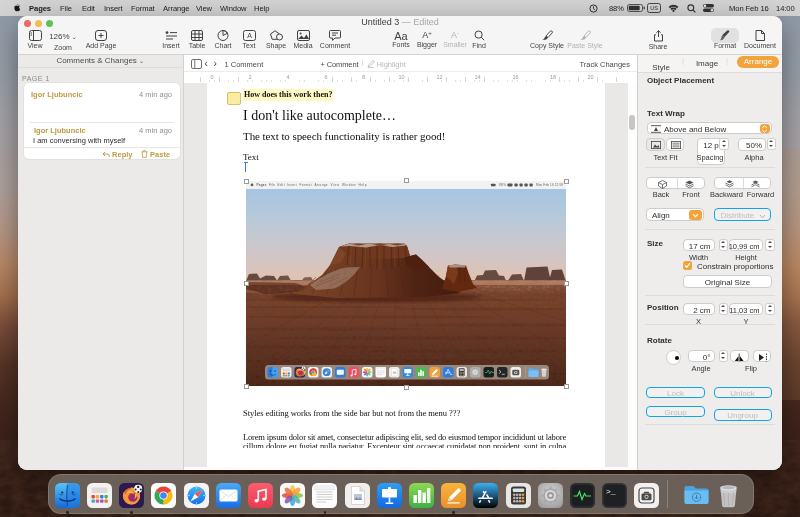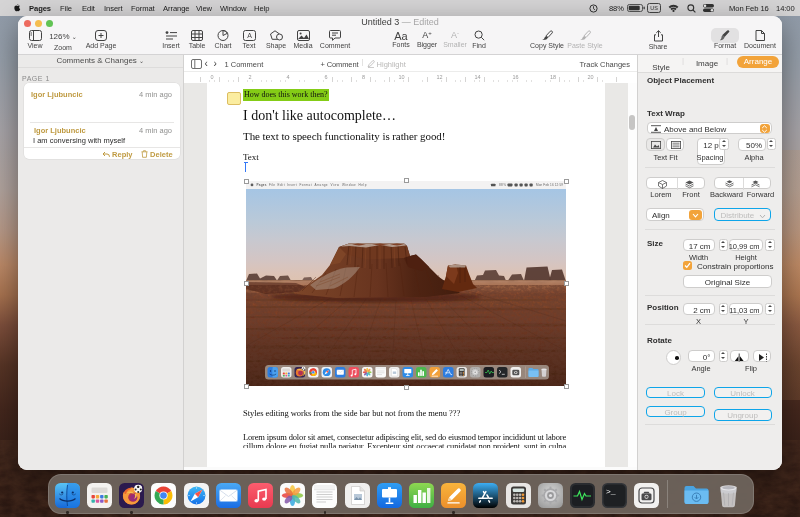--- a/index.html
+++ b/index.html
@@ -281,21 +281,21 @@
       <div style="position:absolute;left:6px;top:39px;width:144px;border-top:1px solid #e7e6e5"></div>
       <div style="position:absolute;left:10px;top:43px" class="gold"><b>Igor Ljubuncic</b></div>
       <div style="position:absolute;right:8px;top:43px" class="meta">4 min ago</div>
       <div style="position:absolute;left:9px;top:53px">I am conversing with myself</div>
       <div style="position:absolute;left:0px;top:64px;width:156px;border-top:1px solid #e7e6e5"></div>
       <div style="position:absolute;left:78px;top:67px" class="gold"><svg width="8" height="7" viewBox="0 0 8 7" style="vertical-align:-1px">
             <path d="M3 1 L1 3 L3 5 M1 3 H5 a2.4 2.4 0 0 1 2.4 2.4 V6" fill="none" stroke="#bf9a41" stroke-width="1"></path>
           </svg> <b>Reply</b></div>
       <div style="position:absolute;left:117px;top:67px" class="gold"><svg width="7" height="8" viewBox="0 0 7 8" style="vertical-align:-1px">
             <path d="M.5 1.8 H6.5 M2.5 1.6 V.7 H4.5 V1.6 M1.2 1.8 L1.6 7.3 H5.4 L5.8 1.8" fill="none" stroke="#bf9a41" stroke-width=".8"></path>
-          </svg> <b>Delete</b></div>
+          </svg> <b>Paste</b></div>
     </div>
   </div>
   <div id="doc" class="abs">
     <div id="cbar">
       <svg style="position:absolute;left:7px;top:4px" width="11" height="10" viewBox="0 0 11 10">
           <rect x=".5" y=".5" width="10" height="9" rx="1.5" fill="none" stroke="#4a4a4a" stroke-width=".8"></rect>
           <line x1="3.8" y1="1" x2="3.8" y2="9" stroke="#4a4a4a" stroke-width=".8"></line>
         </svg>
       <span style="position:absolute;left:21px;top:2.5px;font-size:10px;color:#3f3f3f">‹</span>
       <span style="position:absolute;left:30px;top:2.5px;font-size:10px;color:#3f3f3f">›</span>
@@ -322,21 +322,21 @@
             <text x="290.5" y="7">14</text>
             <text x="328.5" y="7">16</text>
             <text x="366" y="7">18</text>
             <text x="403.5" y="7">20</text>
         </g>
       </svg>
     </div>
     <div id="scroll">
       <div id="pagew">
         <div style="position:absolute;left:20px;top:9px;width:12px;height:11px;background:#fbeda0;border:1px solid #dcbd62;border-radius:2px"></div>
-        <div class="serif" style="position:absolute;left:36px;top:5.5px;font-size:8px;font-weight:normal;background:#84cc16;padding:1px 1px 2px 1px">How does this work then?</div>
+        <div class="serif" style="position:absolute;left:36px;top:5.5px;font-size:8px;font-weight:bold;background:#fef9c3;padding:1px 1px 2px 1px">How does this work then?</div>
         <div class="serif" style="position:absolute;left:36px;top:25px;font-size:14px">I don't like autocomplete…</div>
         <div class="serif" style="position:absolute;left:36px;top:47px;font-size:11px;letter-spacing:-0.08px">The text to speech functionality is rather good!</div>
         <div class="serif" style="position:absolute;left:36px;top:69px;font-size:9px">Text</div>
         <div style="position:absolute;left:38px;top:80px;width:1.2px;height:9px;background:#3478f6"></div>
         <div style="position:absolute;left:36.5px;top:79px;width:4.5px;height:1.2px;background:#3478f6"></div>
 
         <div id="shot" style="position:absolute;left:39px;top:98px;width:320px;height:205px;overflow:hidden">
 <svg width="320" height="205" viewBox="0 0 320 205">
 <defs>
 <linearGradient id="sky" x1="0" y1="0" x2="0" y2="1">
@@ -713,21 +713,21 @@
           <svg style="position:absolute;left:10px;top:2px" width="9" height="9" viewBox="0 0 9 9">
             <path d="M0.5 3 L4.5 5 L8.5 3 M0.5 4.8 L4.5 6.8 L8.5 4.8" fill="none" stroke="#555" stroke-width=".8"></path>
             <path d="M4.5 0.2 L7.5 1.7 L4.5 3.2 L1.5 1.7 Z" fill="#555"></path>
           </svg>
           <div style="position:absolute;left:28.5px;top:0;height:12.5px;border-left:1px solid #dcdbda"></div>
           <svg style="position:absolute;right:10px;top:2px" width="9" height="9" viewBox="0 0 9 9">
             <path d="M0.5 6.8 L4.5 4.8 L8.5 6.8 M0.5 5 L4.5 3 L8.5 5" fill="none" stroke="#555" stroke-width=".8"></path>
             <path d="M4.5 0.6 L7.5 2.1 L4.5 3.6 L1.5 2.1 Z" fill="#555"></path>
           </svg>
         </div>
-      <div class="lab2" style="left:8px;top:135px;width:30px">Lorem</div>
+      <div class="lab2" style="left:8px;top:135px;width:30px">Back</div>
       <div class="lab2" style="left:38px;top:135px;width:30px">Front</div>
       <div class="lab2" style="left:70px;top:135px;width:37px">Backward</div>
       <div class="lab2" style="left:106px;top:135px;width:33px">Forward</div>
       <div class="ctl" style="left:8px;top:153px;width:58px;height:13px">
           <span style="position:absolute;left:5px;top:2.2px">Align</span>
           <div class="orangebox" style="right:1.5px;top:1.2px;width:13px;height:10px"><svg width="7" height="5" viewBox="0 0 7 5" style="margin-top:2.5px">
               <path d="M1 1 L3.5 3.8 L6 1" fill="none" stroke="#fff" stroke-width="1.1"></path>
             </svg></div>
         </div>
       <div class="ctl disctl" style="left:75.5px;top:153px;width:57.5px;height:13px">

